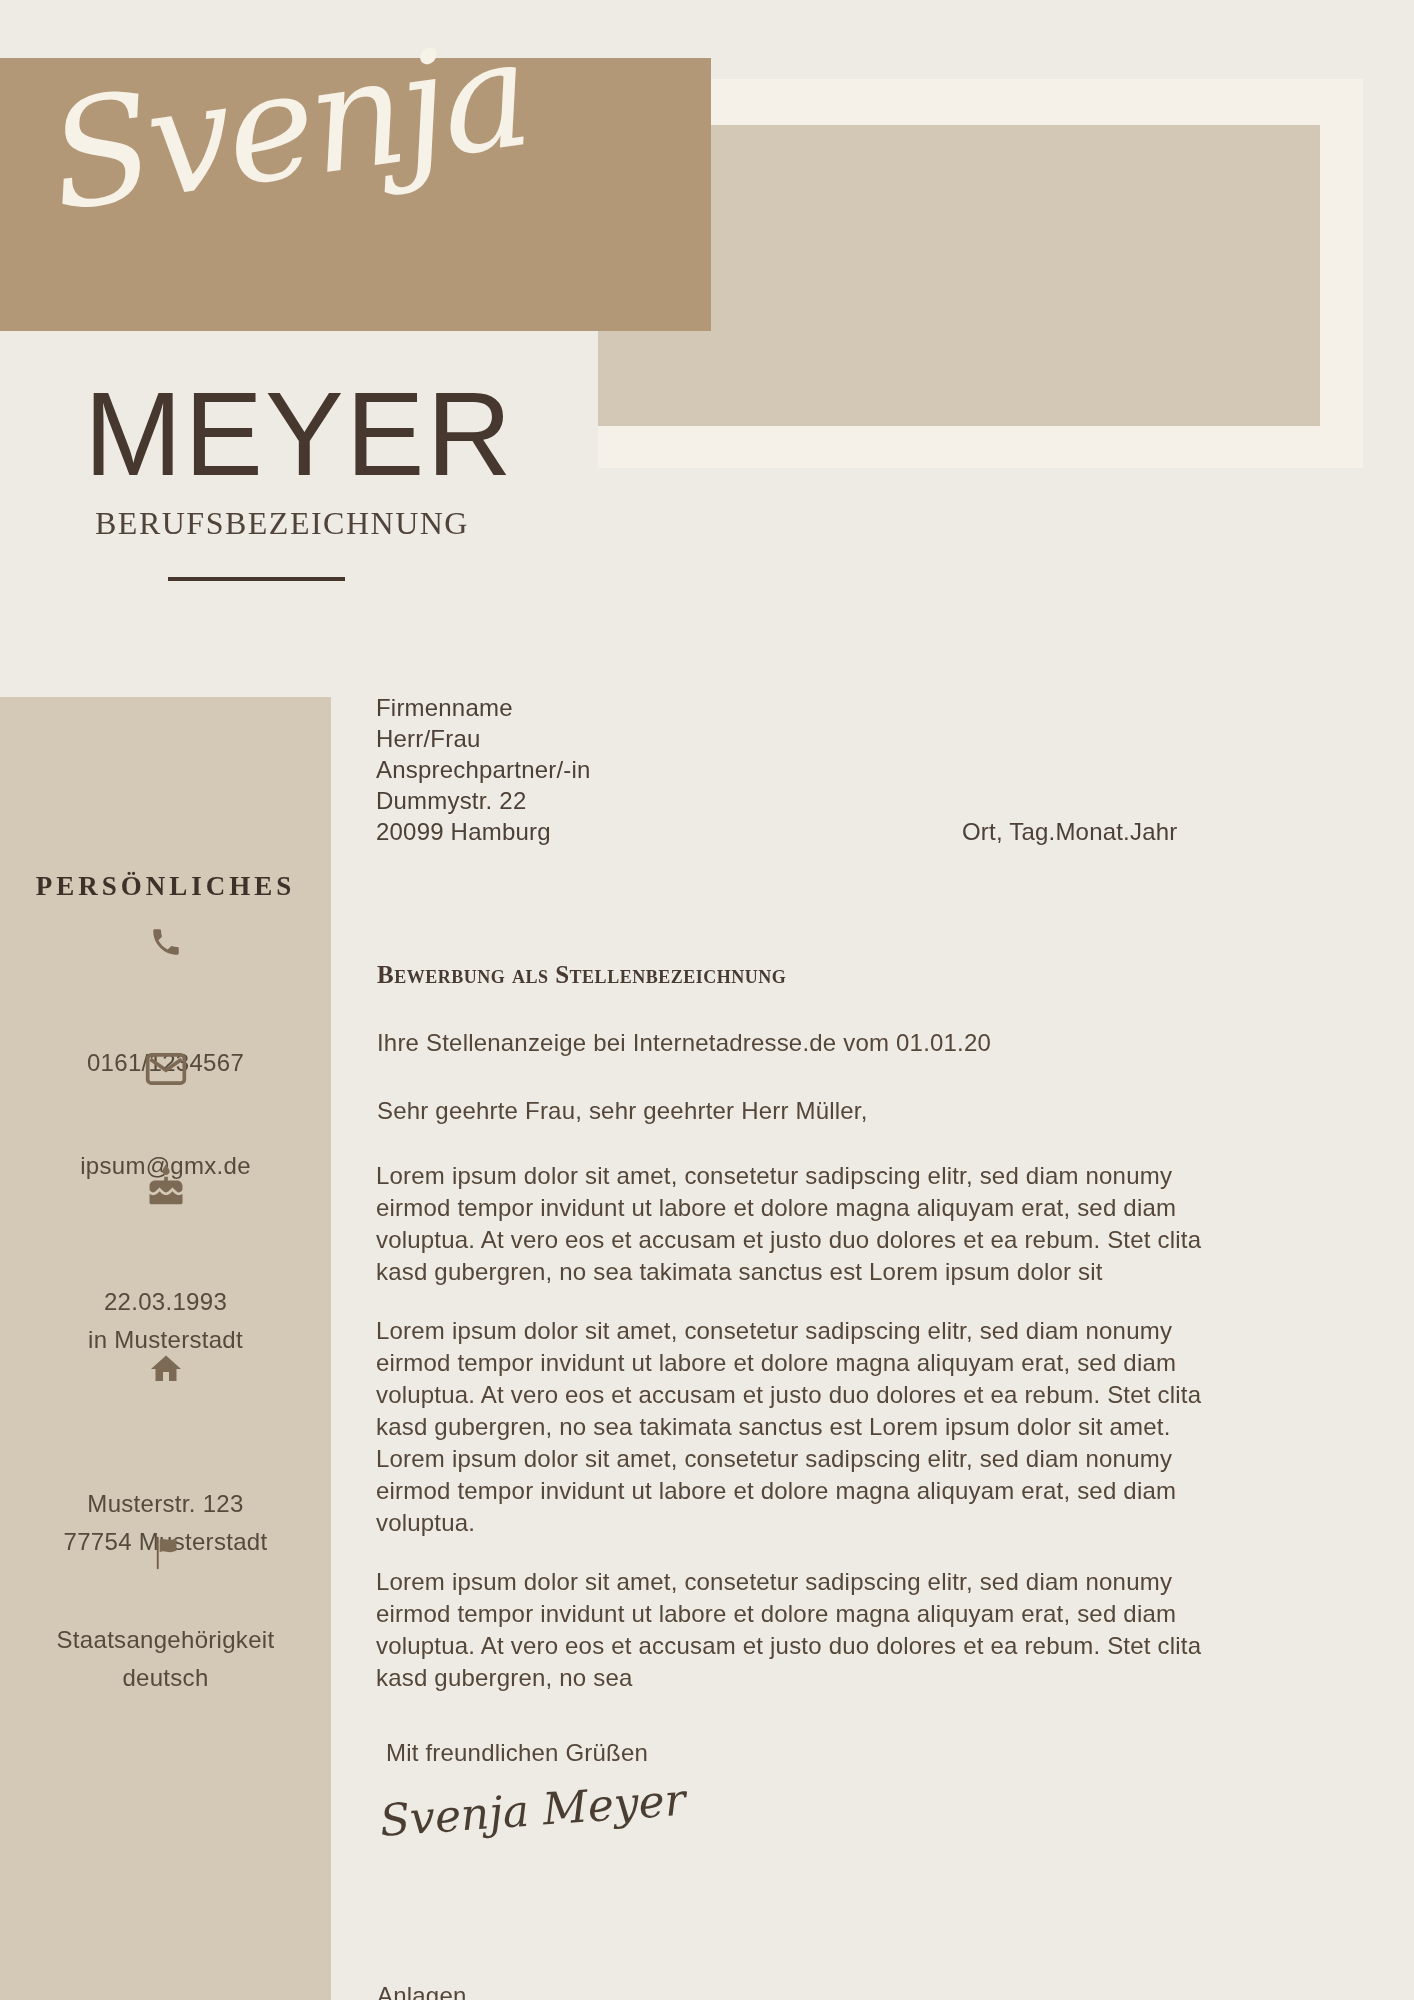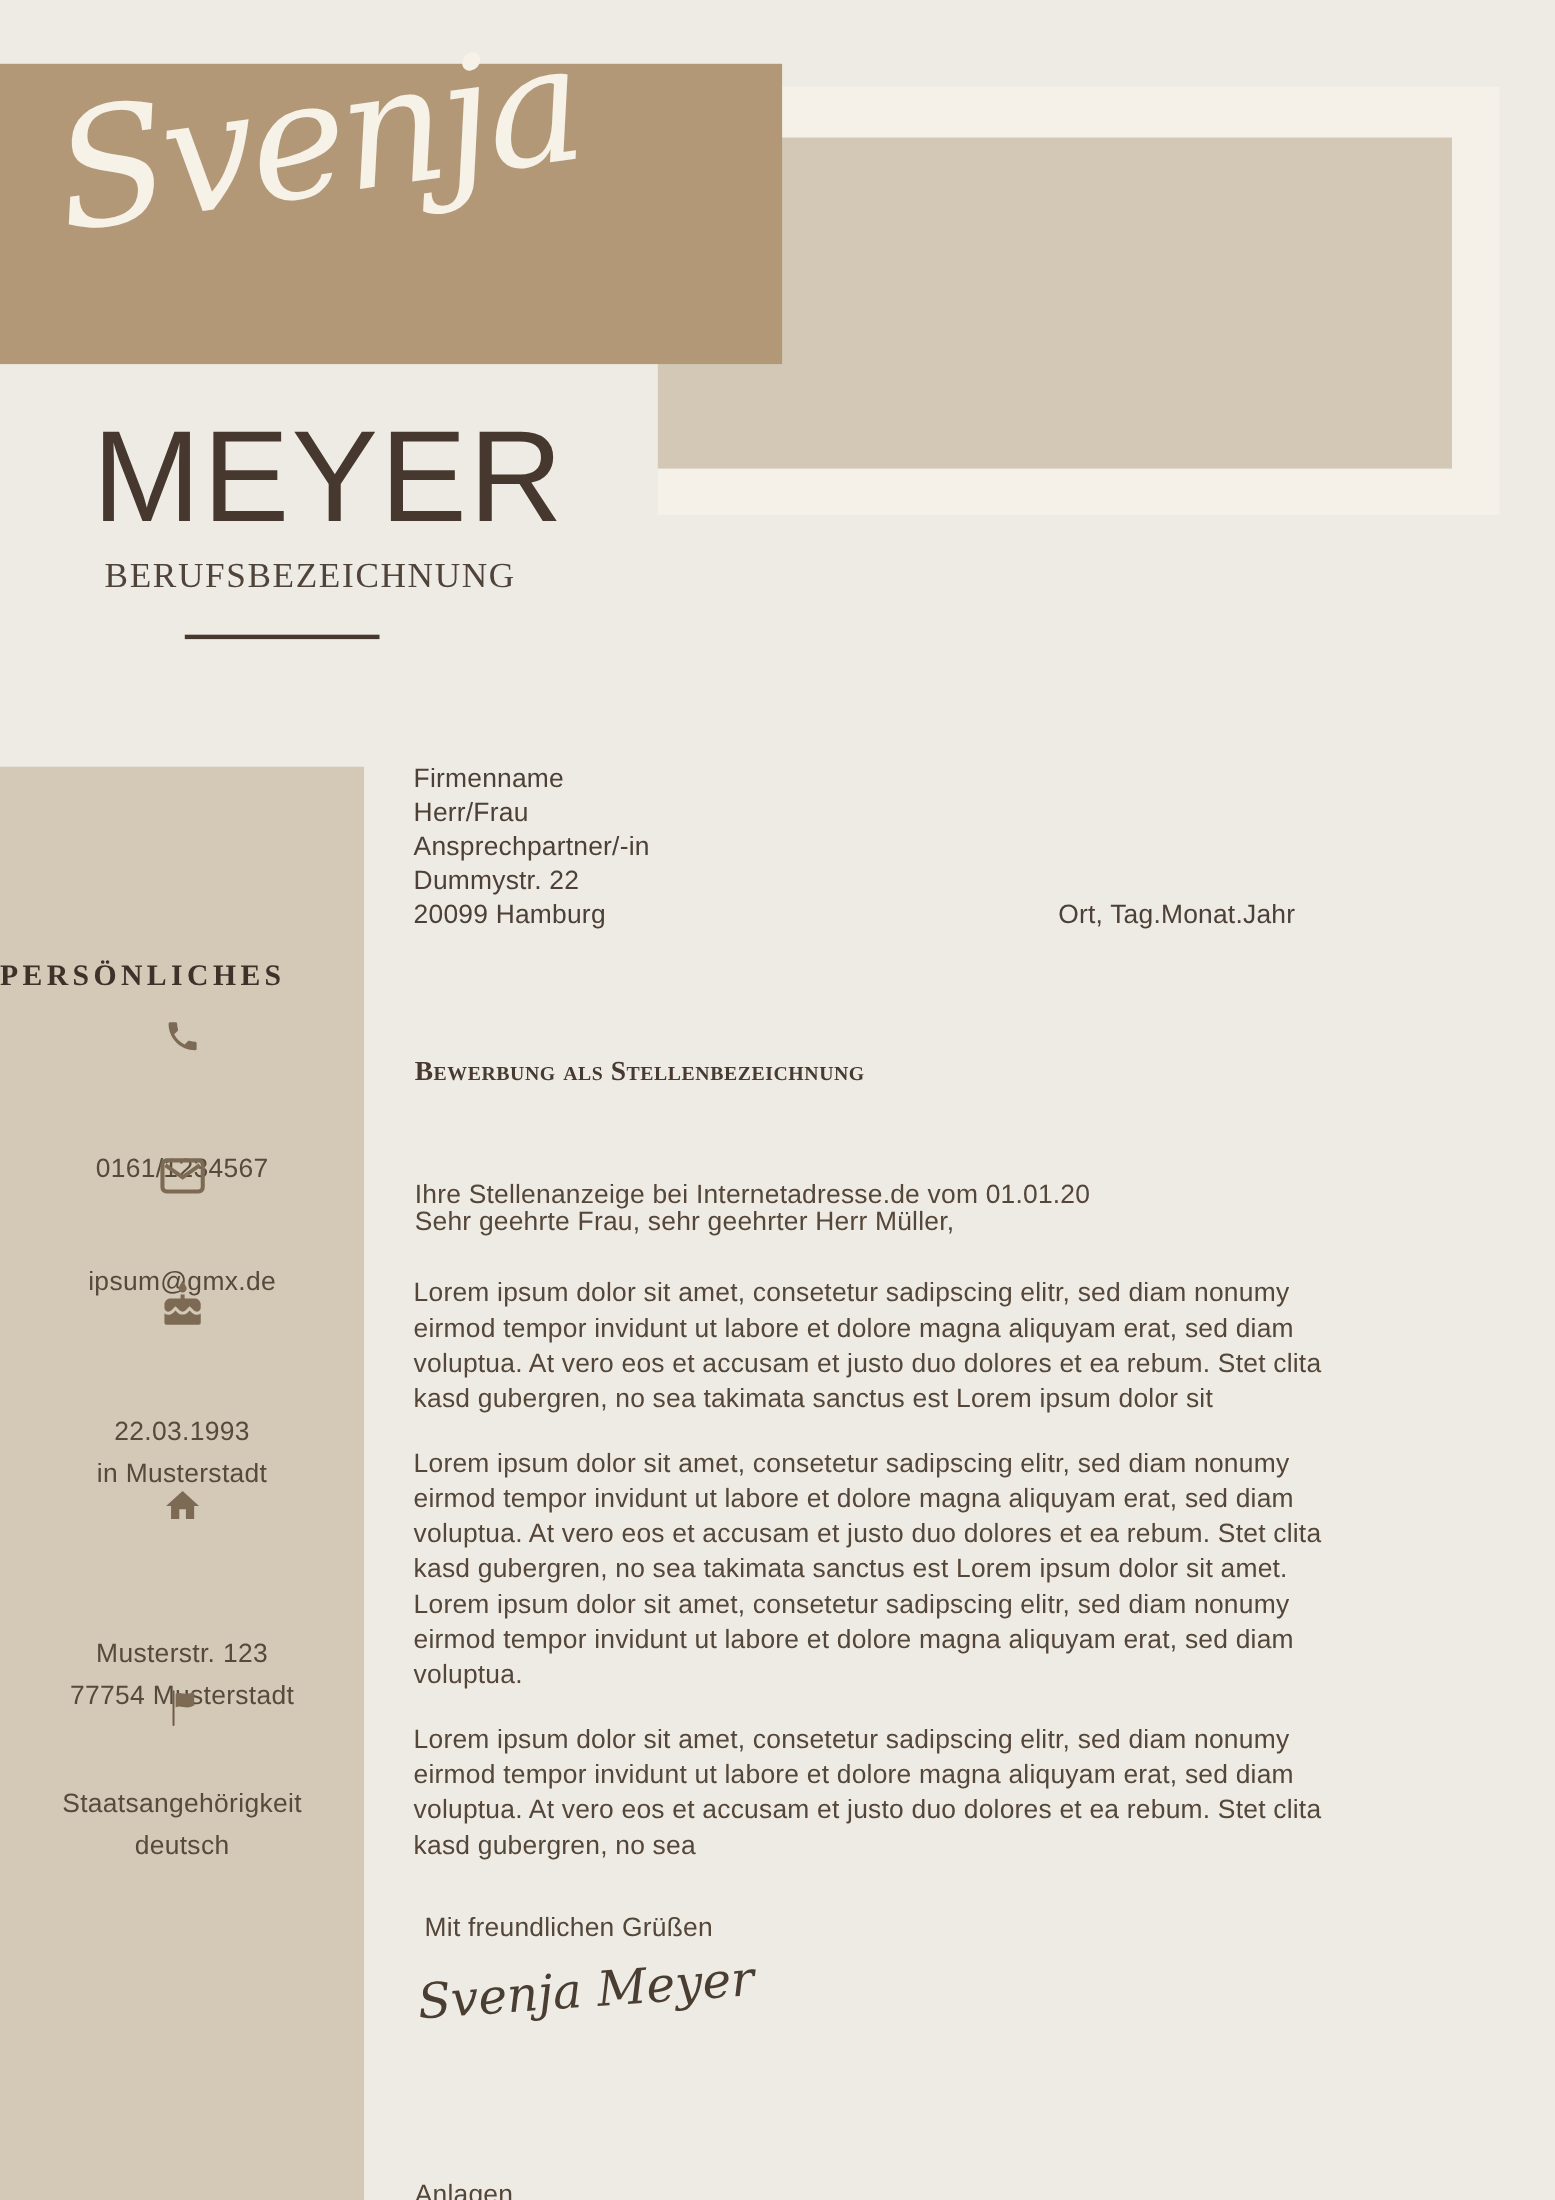--- a/index.html
+++ b/index.html
@@ -25,21 +25,21 @@
   }
   .subtitle{
     position:absolute;left:95px;top:507px;z-index:5;
     font-family:"Liberation Serif",serif;font-size:32px;line-height:1;
     letter-spacing:1.5px;color:#50443a;
   }
   .divider{position:absolute;left:168px;top:577px;width:177px;height:4px;background:#46382e;z-index:5;}
   
   .sidebar{position:absolute;left:0;top:697px;width:331px;height:1303px;background:#d3c9b6;z-index:2;}
   .sidebar-title{
-    position:absolute;left:0;top:176px;width:331px;
+    position:absolute;left:0;top:176px;width:331px;text-align:center;
     font-family:"Liberation Serif",serif;font-weight:600;font-size:27px;line-height:1;
     letter-spacing:4px;color:#3d322a;
   }
   .side-icon{position:absolute;left:0;width:331px;display:flex;justify-content:center;}
   .side-icon svg{display:block;}
   .side-text{
     position:absolute;left:0;width:331px;text-align:center;
     font-size:24px;line-height:38px;color:#564a3d;letter-spacing:0.3px;margin-top:40px;
   }
   .icon-phone{top:228px;}   .text-phone{top:307px;}
@@ -49,21 +49,21 @@
   .icon-flag{top:832px;}    .text-flag{top:884px;}
   
   .letter-text{position:absolute;font-size:24px;line-height:32px;color:#544639;letter-spacing:0.2px;}
   .recipient{left:376px;top:692px;line-height:31px;color:#4c4037;}
   .date-line{left:962px;top:816px;color:#4c4037;}
   .subject{
     position:absolute;left:377px;top:954px;
     font-family:"Liberation Serif",serif;font-variant:small-caps;font-weight:700;
     font-size:25px;line-height:42px;letter-spacing:0.5px;color:#463a31;
   }
-  .reference{left:377px;top:1027px;margin-top:44px;}
+  .reference{left:377px;top:1027px;}
   .salutation{left:377px;top:1095px;}
   .para{left:376px;top:0;width:900px;}
   .p1{top:1160px;} .p2{top:1315px;} .p3{top:1566px;}
   .closing{left:386px;top:1737px;}
   .signature{
     position:absolute;left:380px;top:1795px;
     font-family:"DejaVu Serif",serif;font-style:italic;font-size:44px;line-height:1.2;
     color:#4a3e33;transform:rotate(-4deg);transform-origin:left center;letter-spacing:0px;
   }
   .enclosures{left:377px;top:1980px;}

